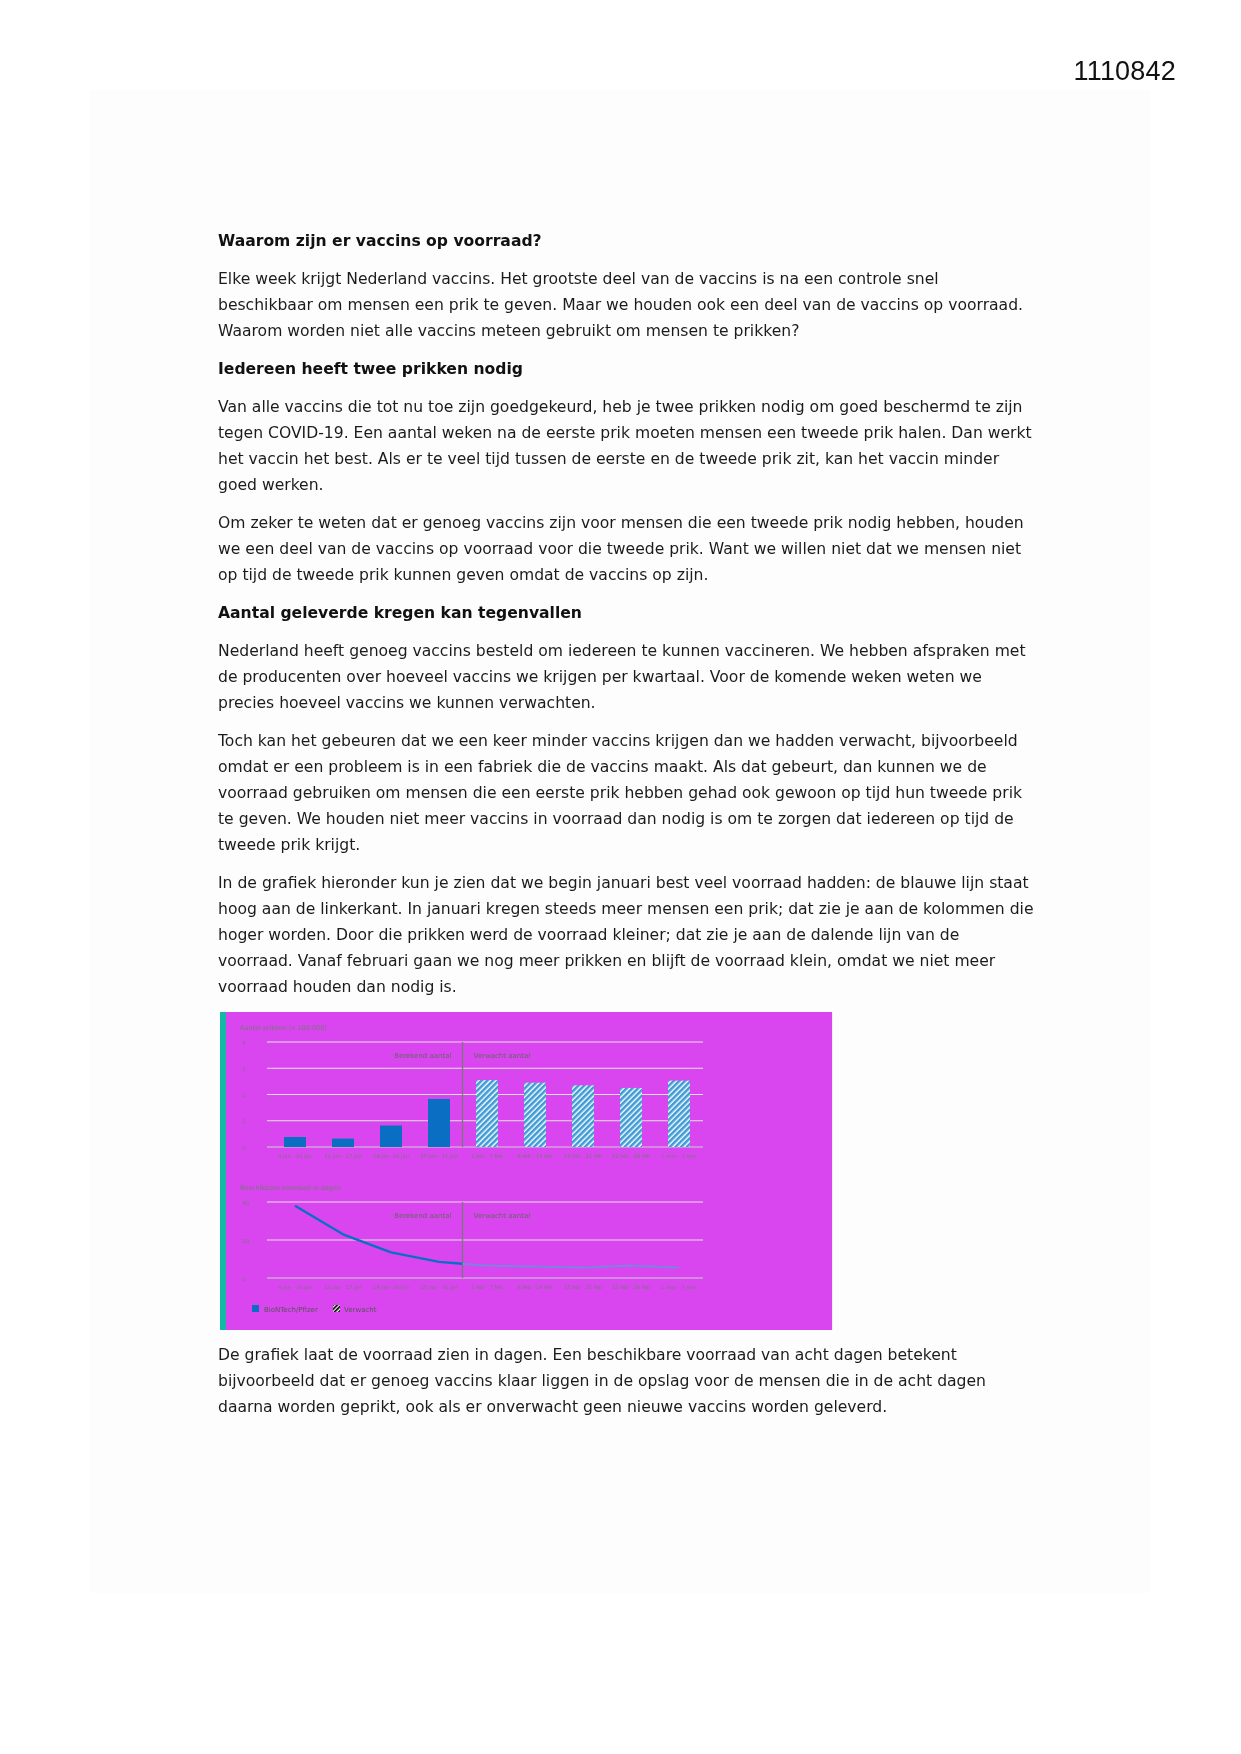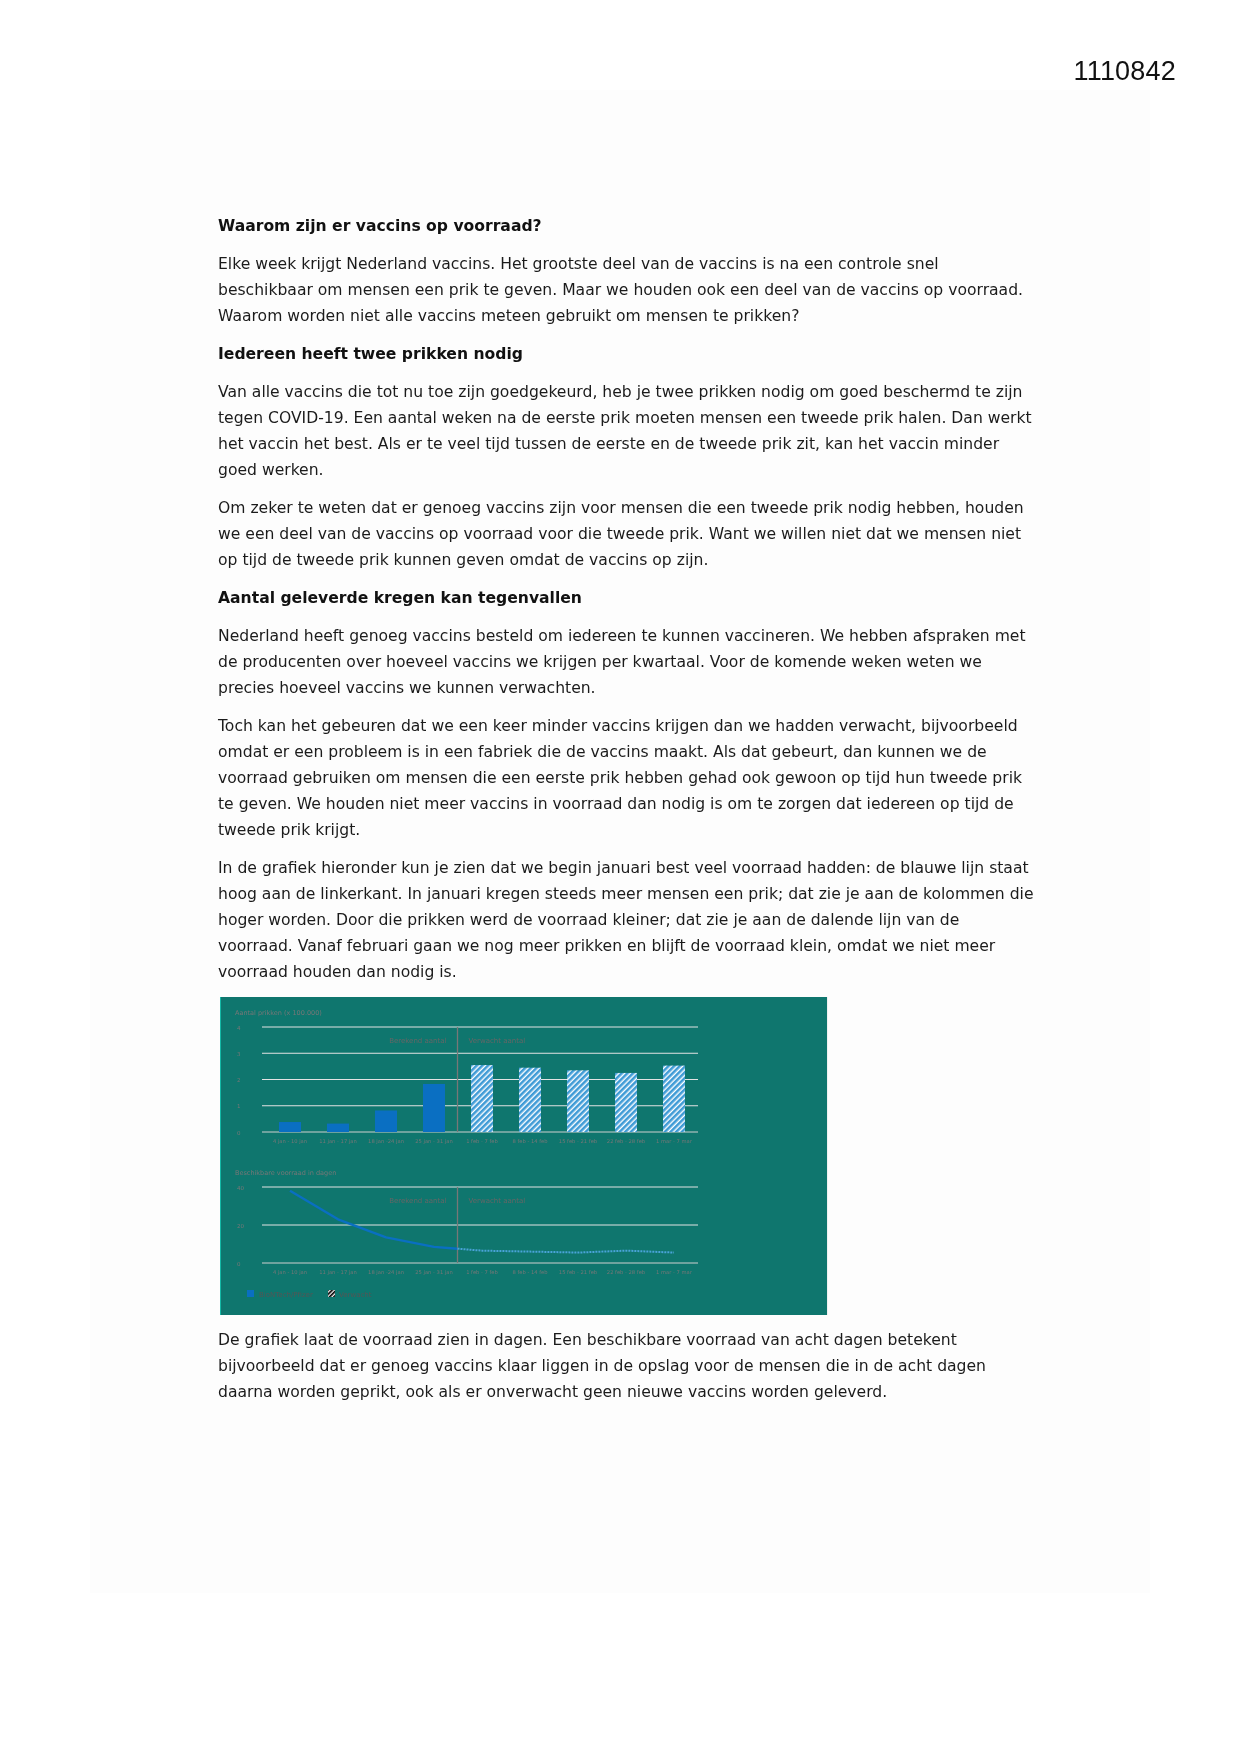--- a/index.html
+++ b/index.html
@@ -10,30 +10,30 @@
   .doc-id {
     position: absolute; top: 56px; right: 65px;
     font-family: "Liberation Sans", sans-serif; font-size: 27px; color: #111;
     letter-spacing: 0.2px;
   }
   .scan-area {
     position: absolute; left: 90px; top: 90px; width: 1060px; height: 1503px;
     background: #fdfdfd;
   }
   .content {
-    position: absolute; left: 218px; top: 213px; width: 820px;
+    position: absolute; left: 218px; top: 228px; width: 820px;
     font-family: "DejaVu Sans", sans-serif; font-size: 15.6px; line-height: 26px; color: #1b1b1b;
   }
   .content h3 {
     margin: 0 0 12px 0; font-size: 15.6px; font-weight: bold; line-height: 26px; color: #111;
   }
   .content p { margin: 0 1px 12px 0; }
   .figure {
     position: relative; width: 606px; height: 318px; margin: 4px 0 12px 2px;
-    background: #0f766e; border-left: 1px solid #14b8a6; border-right: 1px solid #f0f0f0;
+    background: #d946ef; border-left: 6px solid #14b8a6; border-right: 1px solid #f0f0f0;
   }
   .figure svg { position: absolute; left: 0; top: 0; }
   .chart-label { font-family: "DejaVu Sans", sans-serif; fill: #777; }
 </style>
 </head>
 <body>
 
 <div class="scan-area"></div>
 
 <div class="doc-id">1110842</div>

